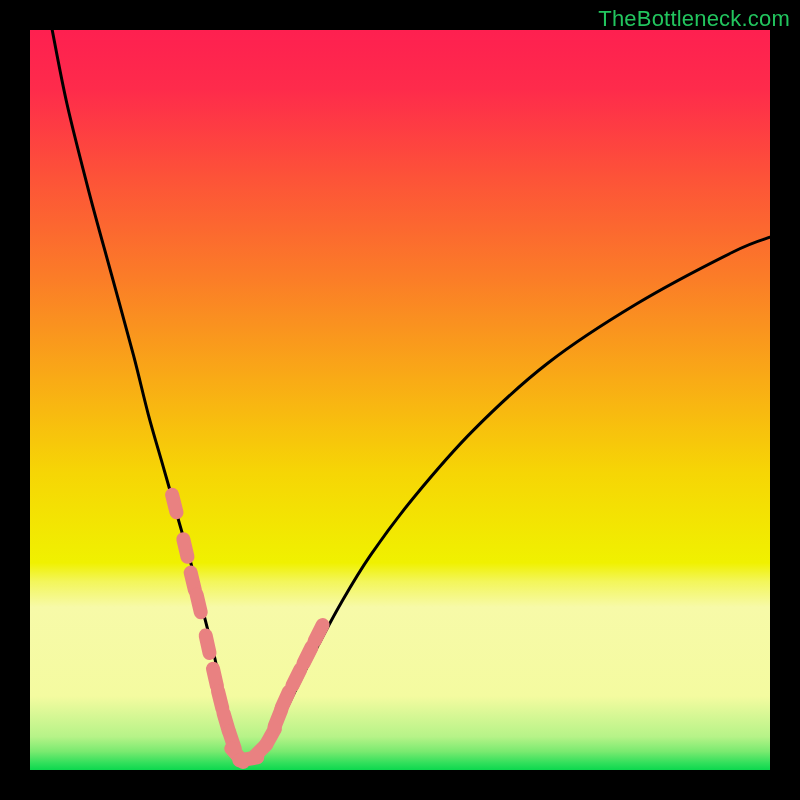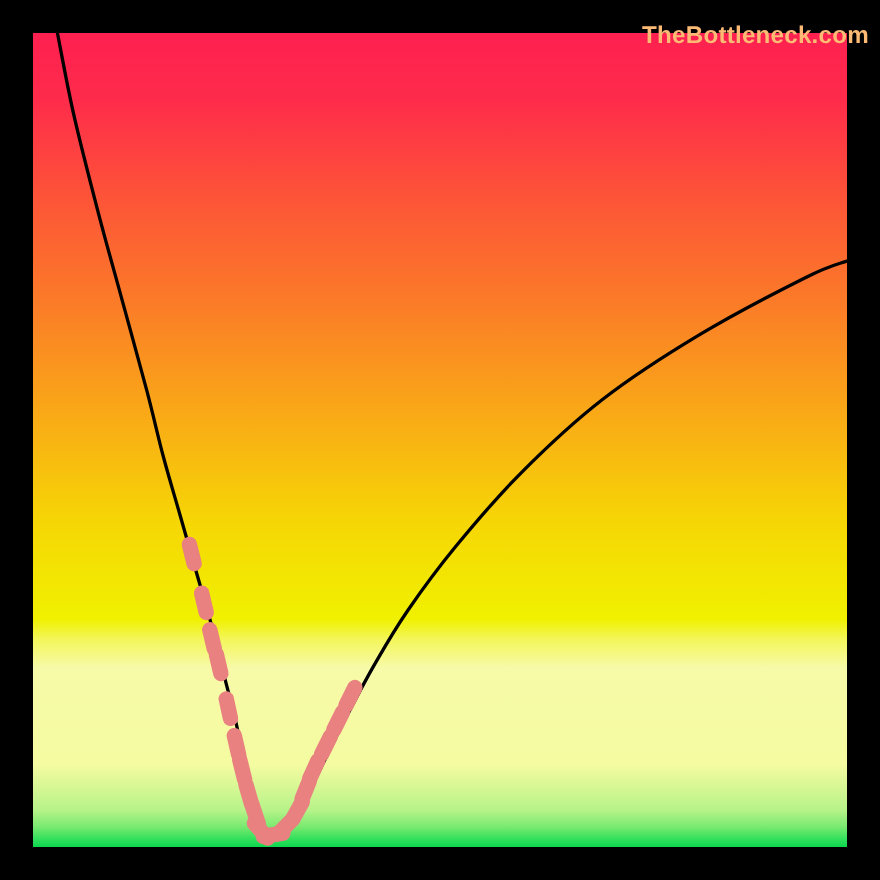--- a/index.html
+++ b/index.html
@@ -25,25 +25,25 @@
     top: 30px;
     width: 740px;
     height: 740px;
   }
   .gradient {
     position: absolute;
     left: 0; top: 0; right: 0; bottom: 0;
   }
   .watermark {
     position: absolute;
-    top: 19px;
+    top: 6px;
     right: 10px;
-    color: #fdba74;
+    color: #22c55e;
     font-size: 22px;
-    font-weight: 700;
+    font-weight: 400;
     letter-spacing: 0.2px;
   }
   svg.curve {
     position: absolute;
     left: 0; top: 0;
     width: 740px;
     height: 740px;
     overflow: visible;
   }
 </style>

